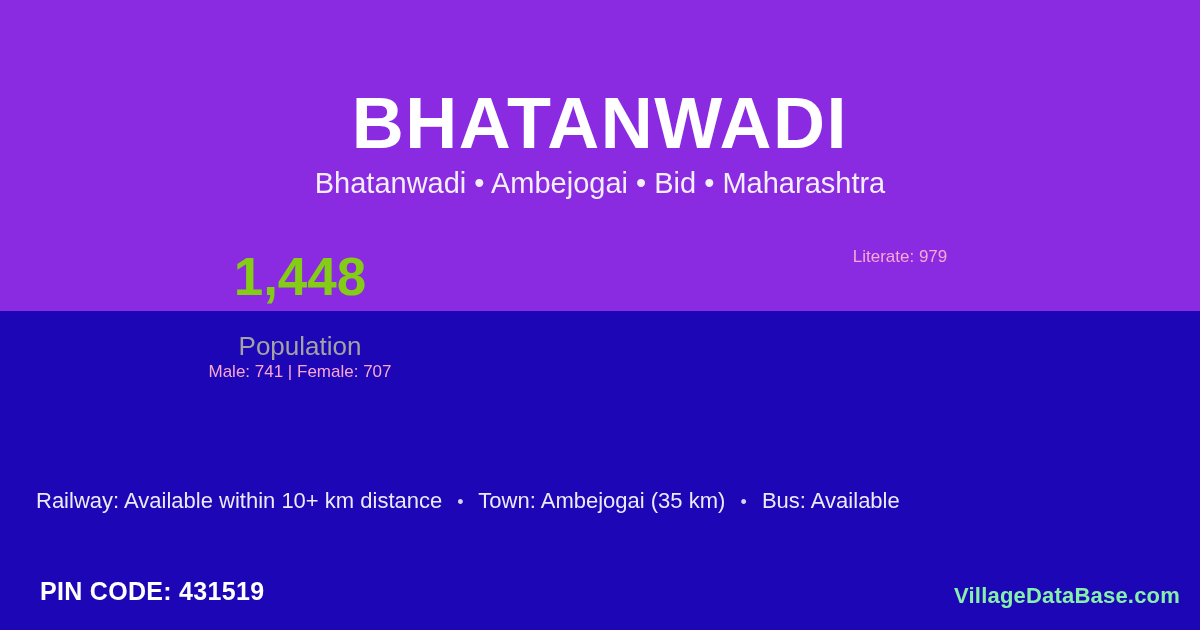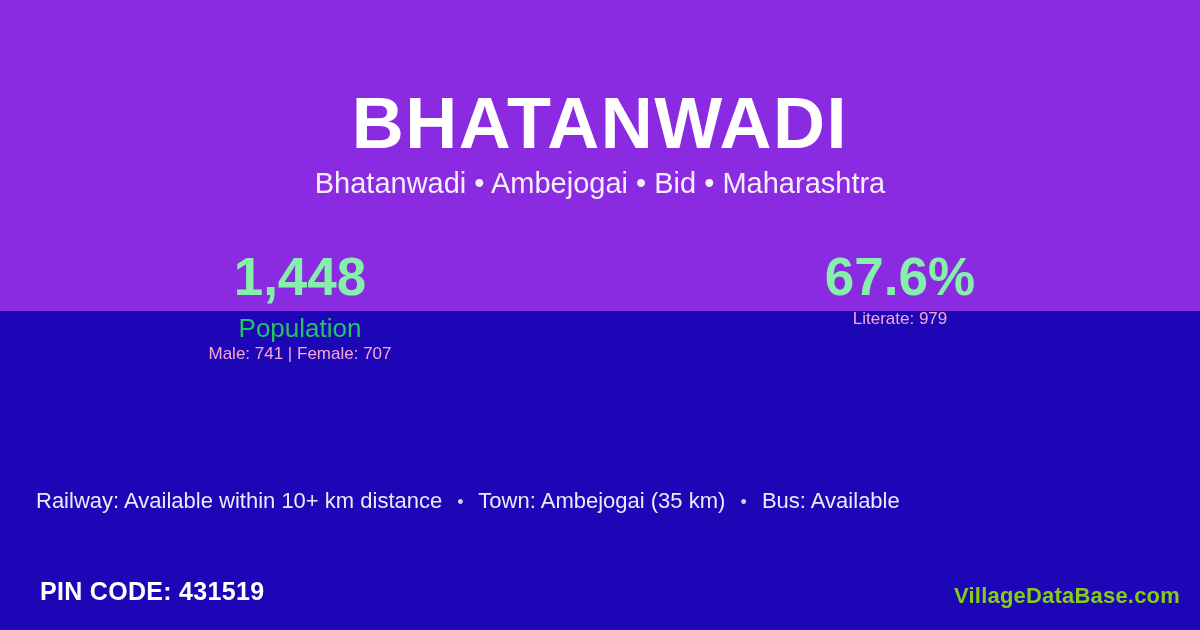--- a/index.html
+++ b/index.html
@@ -72,30 +72,30 @@
   }
   .stat-col {
     flex: 1 1 0;
     text-align: center;
   }
   .stat-value {
     display: block;
     font-size: 53px;
     line-height: 62px;
     font-weight: 700;
-    color: #86efac;
+    color: #84cc16;
     letter-spacing: 0px;
   }
   .stat-label {
     display: block;
-    margin-top: 5px;
+    margin-top: 23px;
     font-size: 26px;
     line-height: 30px;
     font-weight: 400;
-    color: #22c55e;
+    color: #a3a3a3;
   }
   .stat-sub {
     display: block;
     margin-top: 0;
     font-size: 17px;
     line-height: 21px;
     font-weight: 400;
     color: #f9a8d4;
   }
 
@@ -141,21 +141,21 @@
     letter-spacing: 0.3px;
     white-space: nowrap;
   }
   .brand {
     position: absolute;
     right: 30px;
     top: 7px;
     font-size: 22px;
     line-height: 28px;
     font-weight: 700;
-    color: #84cc16;
+    color: #86efac;
     letter-spacing: 0.2px;
     white-space: nowrap;
   }
 </style>
 </head>
 <body>
 
 <div class="card">
 
   <div class="hero-band"></div>
@@ -168,21 +168,20 @@
   <div class="stats-row">
 
     <div class="stat-col">
       <span class="stat-value">1,448</span>
       <span class="stat-label">Population</span>
       <span class="stat-sub">Male: 741 | Female: 707</span>
     </div>
 
 
     <div class="stat-col">
-      <span class="stat-value">67.6%</span>
       <span class="stat-sub">Literate: 979</span>
     </div>
 
   </div>
 
   <div class="amenities">
     <span>Railway: Available within 10+ km distance</span>
     <span class="sep">•</span>
     <span>Town: Ambejogai (35 km)</span>
     <span class="sep">•</span>

